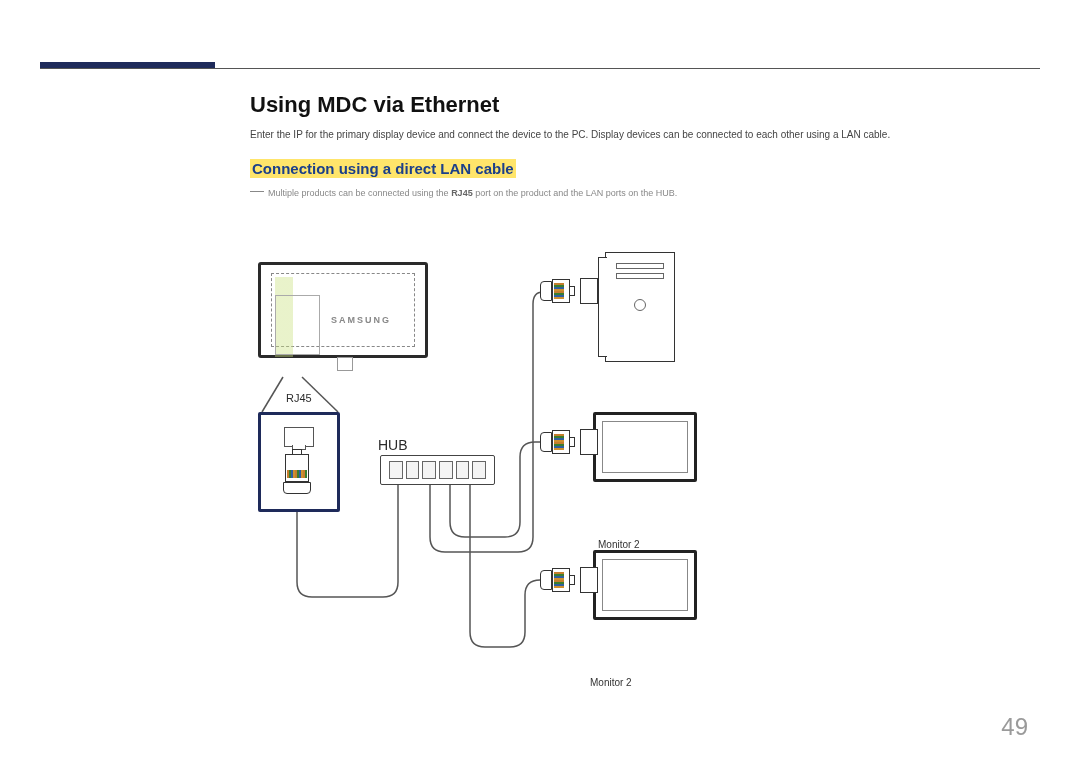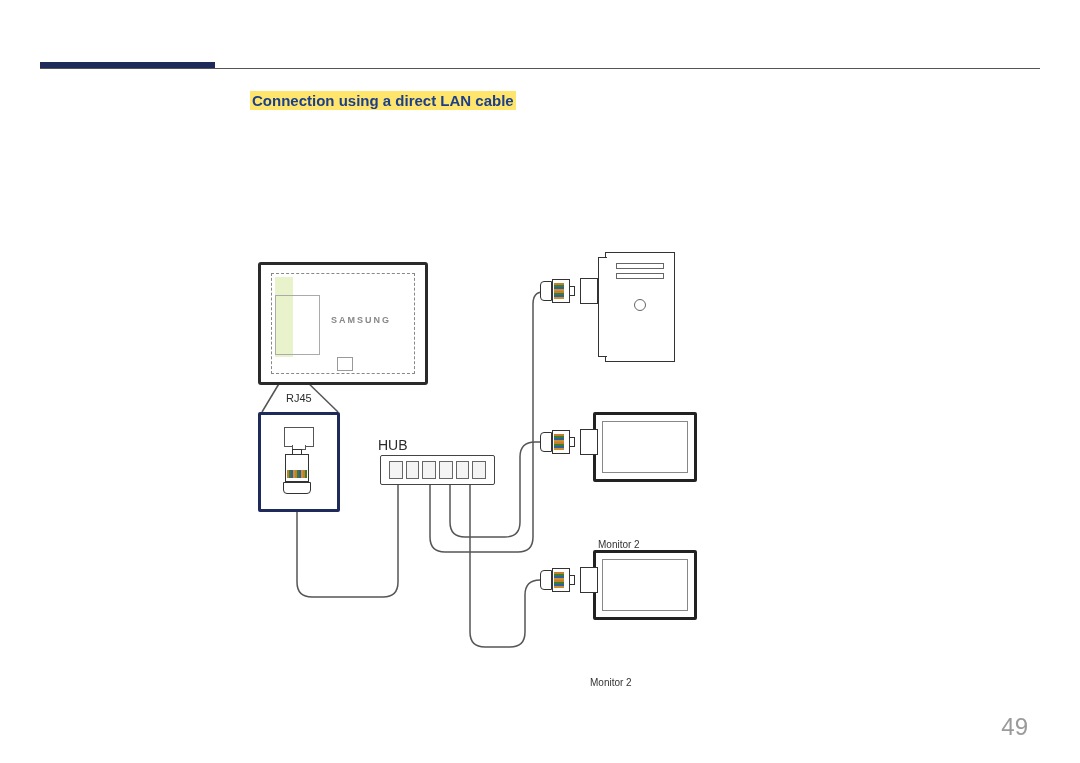--- a/index.html
+++ b/index.html
@@ -80,21 +80,21 @@
     top: 252px;
     width: 650px;
     height: 440px;
   }
   .diagram * { box-sizing: border-box; }
   .display-back {
     position: absolute;
     left: 8px;
     top: 10px;
     width: 170px;
-    height: 123px;
+    height: 96px;
     border: 3px solid #2a2a2a;
     border-radius: 3px;
     background: #fff;
   }
   .display-inner {
     position: absolute;
     left: 10px; top: 8px; right: 10px; bottom: 8px;
     border: 1px dashed #888;
   }
   .display-indent {
@@ -211,21 +211,26 @@
     position:absolute;right:52px;bottom:22px;font-size:24px;color:#9a9a9a;
   }
 </style>
 </head>
 <body>
 
 <div class="top-accent"></div>
 <div class="top-rule"></div>
 
 <div class="content">
+  <h1>Using MDC via Ethernet</h1>
+  <p class="intro">Enter the IP for the primary display device and connect the device to the PC. Display devices can be connected to each other using a LAN cable.</p>
   <h2><span class="highlight">Connection using a direct LAN cable</span></h2>
+  <div class="note">
+    <span class="dash"></span><span>Multiple products can be connected using the </span><strong>RJ45</strong><span> port on the product and the LAN ports on the HUB.</span>
+  </div>
 </div>
 
 <div class="diagram">
 
   <svg class="cables" viewBox="0 0 650 440">
 
     <path d="M47 245 L47 330 Q47 345 62 345 L133 345 Q148 345 148 330 L148 233"></path>
 
     <path d="M180 233 L180 285 Q180 300 195 300 L268 300 Q283 300 283 285 L283 52 Q283 40 293 40 L292 40"></path>
 

